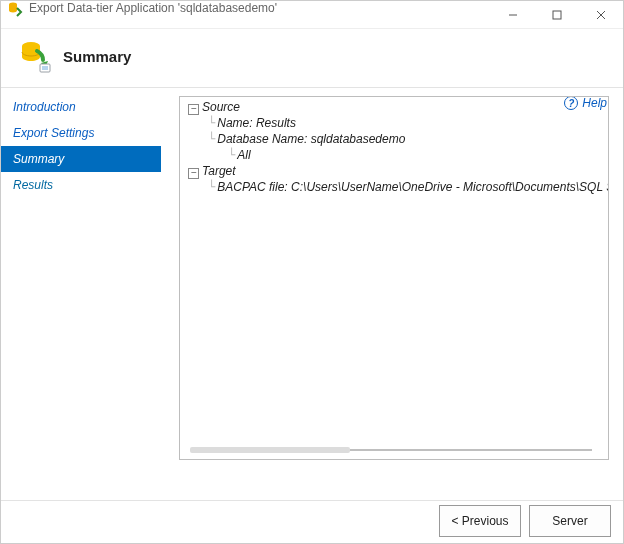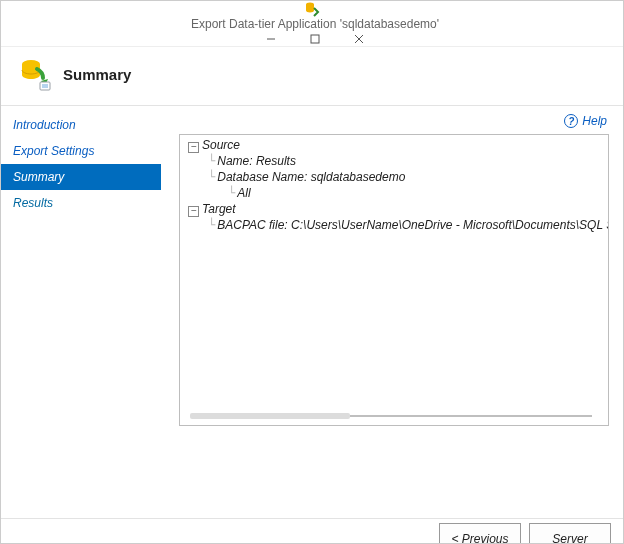--- a/index.html
+++ b/index.html
@@ -9,26 +9,25 @@
     font-size: 12px;
     background: #fff;
     color: #333;
     width: 624px;
     height: 544px;
     overflow: hidden;
     border: 1px solid #ccc;
   }
   .titlebar {
     display: flex;
-    align-items: center;
-    height: 46px;
+    align-items: flex-start;
+    height: 28px;
     padding: 0 0 0 6px;
     background: #fff;
     border-bottom: 1px solid #eee;
-    flex-direction: column;
   }
   .titlebar .app-icon {
     width: 16px; height: 16px;
     margin-right: 6px;
     display: flex; align-items: center; justify-content: center;
   }
   .titlebar .title { color: #666; font-size: 12px; flex: 1; }
   .win-controls { display: flex; height: 100%; }
   .win-btn {
     width: 44px; height: 100%;
@@ -78,26 +77,25 @@
   .help-link .help-icon {
     width: 14px; height: 14px; border-radius: 50%;
     border: 1px solid #0a5ec2; color: #0a5ec2;
     display: flex; align-items: center; justify-content: center;
     font-size: 10px; font-weight: bold;
   }
   .section-title { font-weight: 700; margin: 18px 0 6px 0; font-size: 12px; color: #222;}
   .section-sub { margin-bottom: 8px; color: #222; }
   .tree-box {
     border: 1px solid #bdbdbd;
-    height: 292px;
+    height: 364px;
     padding: 2px 0 0 4px;
     overflow: hidden;
     position: relative;
     white-space: nowrap;
-    margin-top: 20px;
   }
   .tree-scroll {
     position: absolute;
     left: 10px; right: 16px; bottom: 8px;
     height: 2px;
     background: #bfbfbf;
   }
   .tree-scroll::after{
     content:"";
     position:absolute; top:-2px; left:0;
@@ -126,21 +124,20 @@
     min-width: 82px;
     height: 32px;
     border: 1px solid #999;
     background: #fdfdfd;
     color: #222;
     font-size: 12px;
     padding: 12px 10px;
     display: inline-flex;
     align-items: center; justify-content: center;
     cursor: pointer;
-    font-style: italic;
   }
   .btn.primary { border: 1px solid #006cbe; }
 </style>
 </head>
 <body>
 
 <div class="titlebar">
   <span class="app-icon">
     <svg viewBox="0 0 16 16" width="16" height="16">
       <ellipse cx="6" cy="3.5" rx="4" ry="2" fill="#f2b200"></ellipse>

